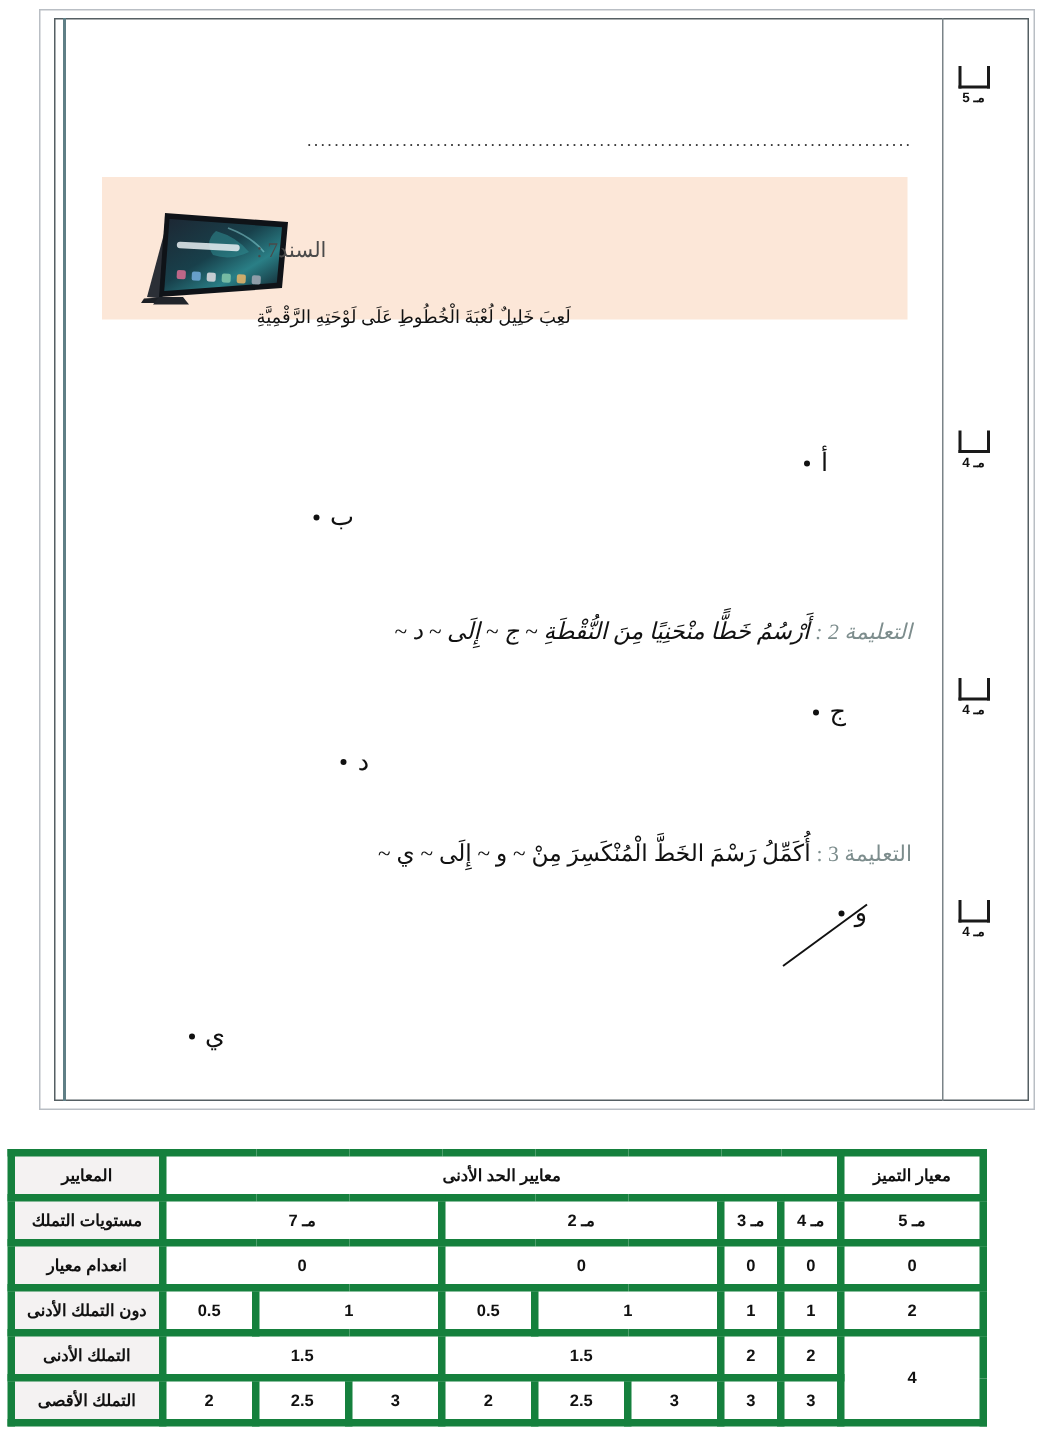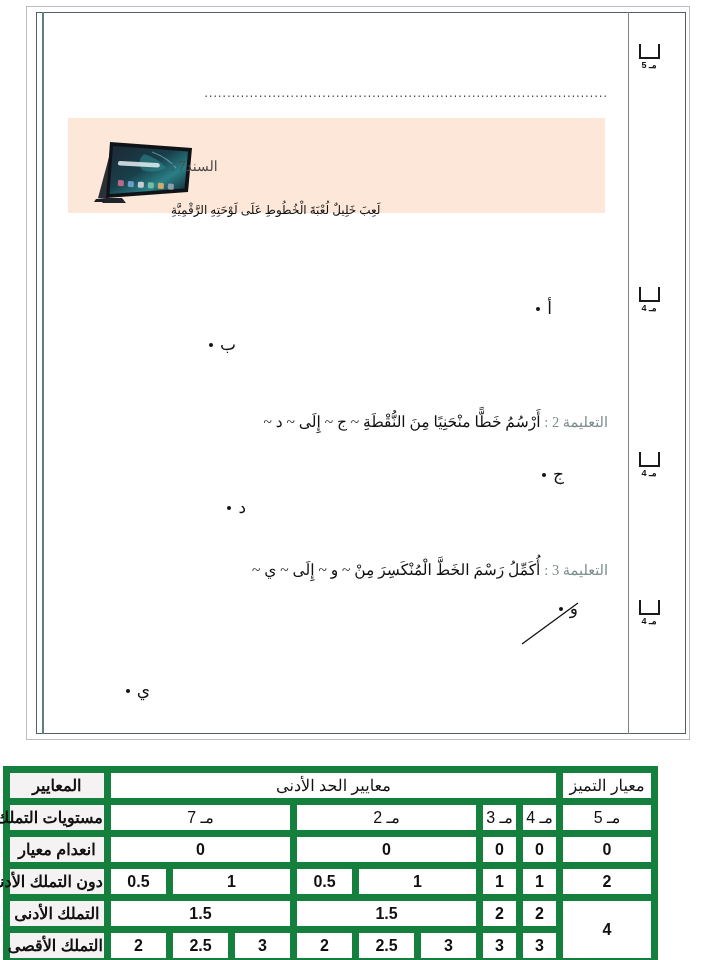--- a/index.html
+++ b/index.html
@@ -190,37 +190,37 @@
     width: 608px;
   }
   table.eval {
     border-collapse: collapse;
     width: 608px;
     direction: rtl;
     table-layout: fixed;
     font-family: "Liberation Sans", sans-serif;
   }
   table.eval td {
-    border: 7px solid #15803d;
+    border: 5px solid #15803d;
     text-align: center;
     vertical-align: middle;
-    font-size: 16px;
+    font-size: 11px;
     height: 25px;
     padding: 0 1px;
     color: #111;
   }
   td.rowhead {
     background: #f4f2f2;
     font-size: 10.5px;
     font-weight: bold;
     white-space: nowrap;
   }
   td.colhead {
     font-size: 10.5px;
-    font-weight: normal;
+    font-weight: bold;
   }
   td.num { font-size: 11.5px; font-weight: bold; font-family: "Liberation Sans", sans-serif; }
   .eval-outer {
     border: 2px solid #2a2a2a;
     box-sizing: content-box;
   }
 </style>
 </head>
 <body>
 
@@ -291,21 +291,21 @@
     </div>
   </div>
 
   <div class="pt" style="right:156px; top:298px;">
     <span class="lbl">أ</span><span class="dot"></span>
   </div>
   <div class="pt" style="right:472px; top:334px;">
     <span class="lbl">ب</span><span class="dot"></span>
   </div>
 
-  <div class="qline" style="right:100px; top:408px; width:520px;">
+  <div class="qline" style="right:100px; top:408px; width:520px;font-style:italic;">
     <span class="tag">التعليمة 2 :</span>
     <span>أَرْسُمُ خَطًّا منْحَنِيًا مِنَ النُّقْطَةِ ~ ج ~ إِلَى ~ د ~</span>
   </div>
   <div class="pt" style="right:144px; top:464px;">
     <span class="lbl">ج</span><span class="dot"></span>
   </div>
   <div class="pt" style="right:462px; top:497px;">
     <span class="lbl">د</span><span class="dot"></span>
   </div>
 

